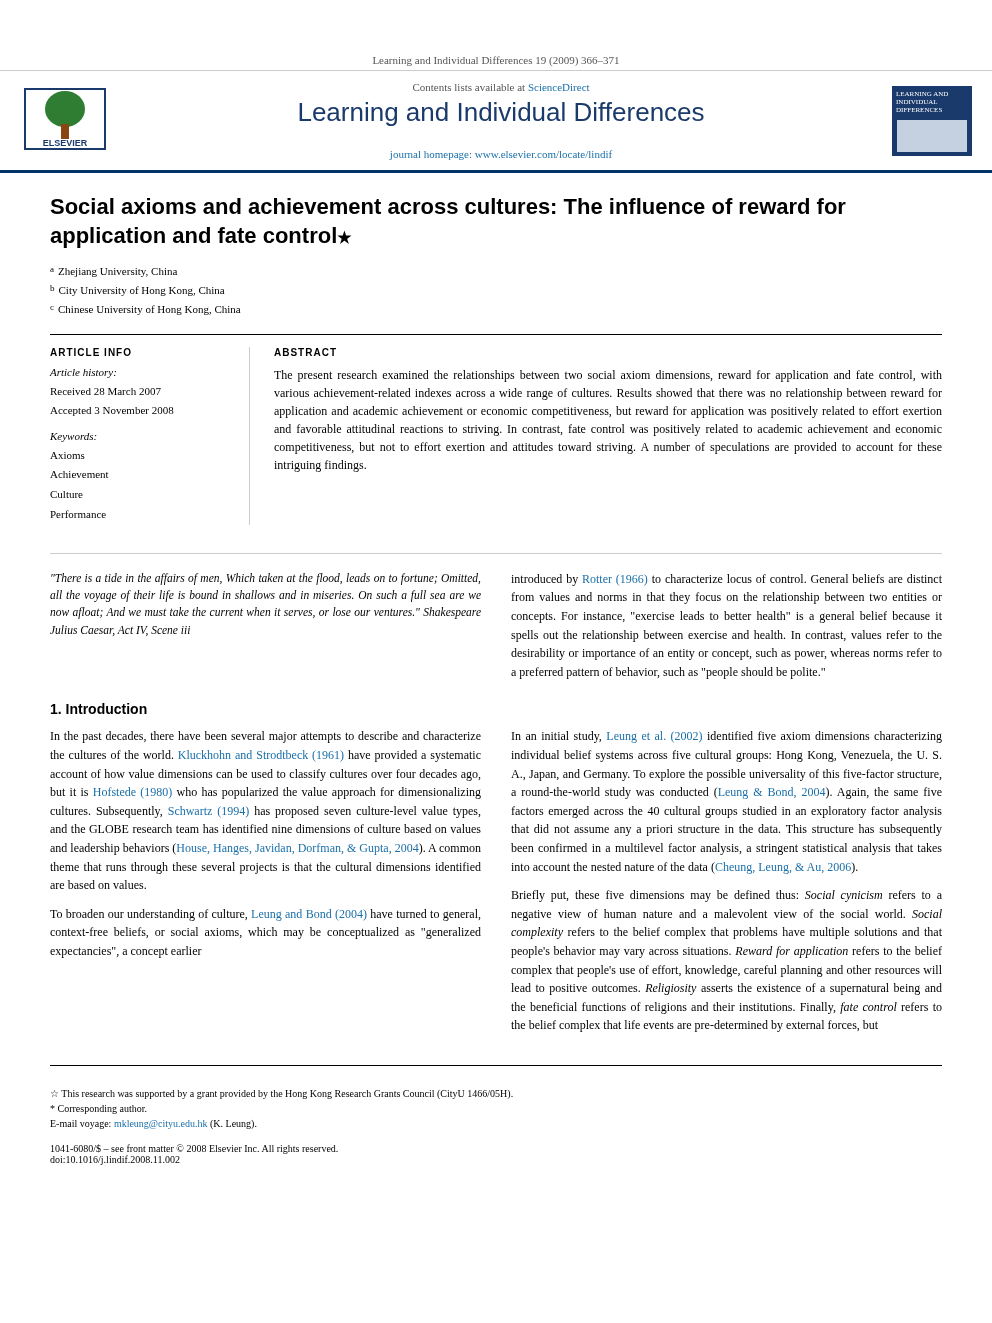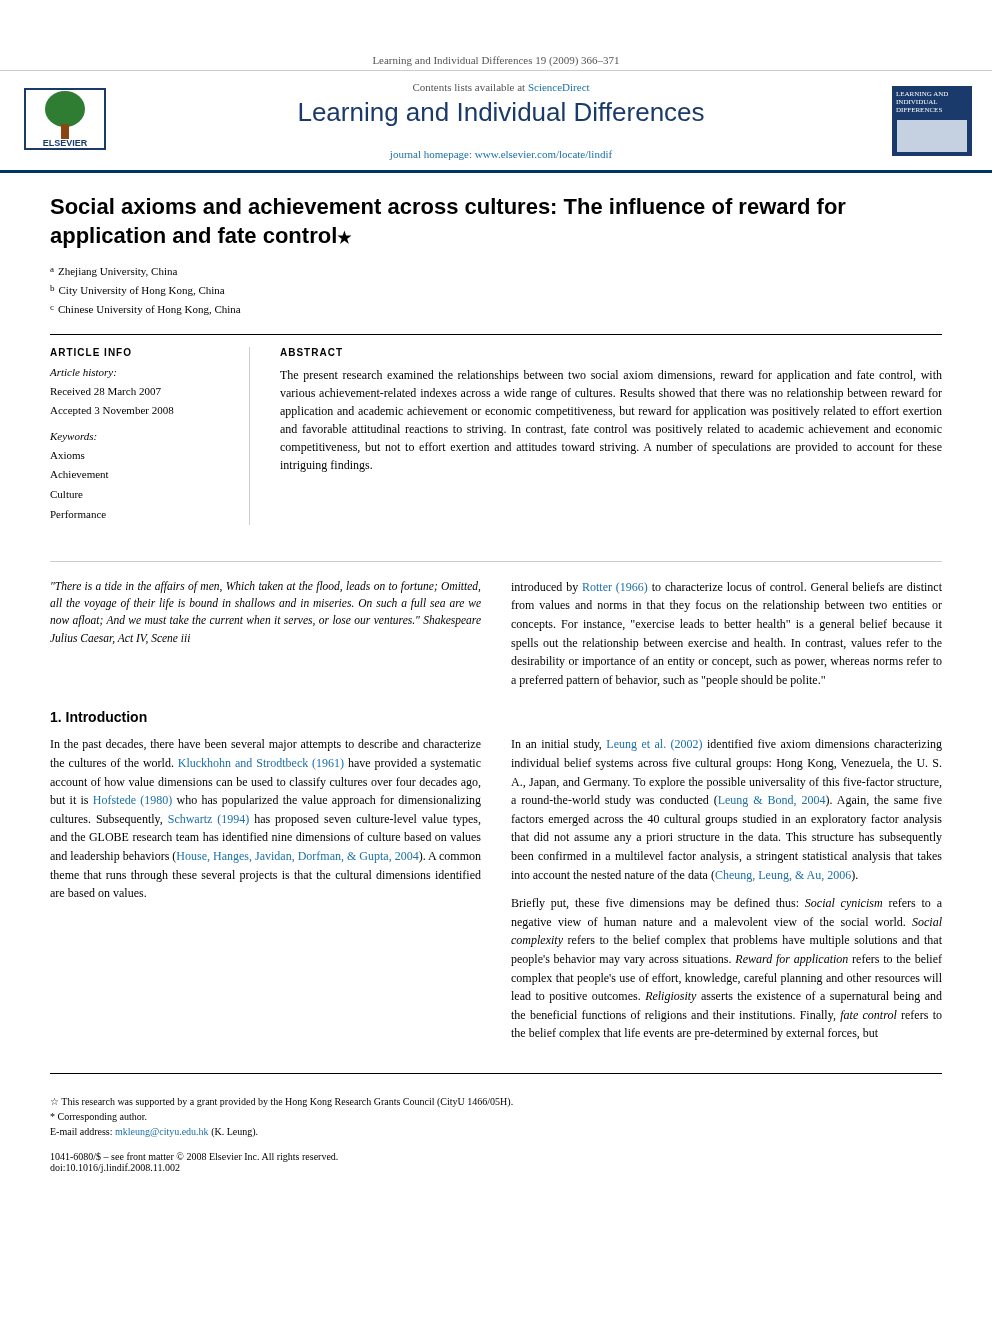--- a/index.html
+++ b/index.html
@@ -147,24 +147,24 @@
     }
 
     .aff-sup {
       font-size: 9px;
       vertical-align: super;
       flex-shrink: 0;
     }
 
     .two-col {
       display: flex;
-      gap: 30px;
+      gap: 24px;
       border-top: 1px solid #000;
       padding-top: 12px;
-      margin-bottom: 36px;
+      margin-bottom: 28px;
     }
 
     .article-info {
       width: 200px;
       flex-shrink: 0;
       border-right: 1px solid #ccc;
       padding-right: 20px;
     }
 
     .article-info-label {
@@ -398,39 +398,42 @@
     </div>
   </div>
 
   <div class="section-heading">1. Introduction</div>
 
   <div class="two-col-body">
     <div class="body-col">
       <p class="body-text">
         In the past decades, there have been several major attempts to describe and characterize the cultures of the world. <span class="ref-link">Kluckhohn and Strodtbeck (1961)</span> have provided a systematic account of how value dimensions can be used to classify cultures over four decades ago, but it is <span class="ref-link">Hofstede (1980)</span> who has popularized the value approach for dimensionalizing cultures. Subsequently, <span class="ref-link">Schwartz (1994)</span> has proposed seven culture-level value types, and the GLOBE research team has identified nine dimensions of culture based on values and leadership behaviors (<span class="ref-link">House, Hanges, Javidan, Dorfman, &amp; Gupta, 2004</span>). A common theme that runs through these several projects is that the cultural dimensions identified are based on values.
       </p>
+      <p class="body-text">
+        To broaden our understanding of culture, <span class="ref-link">Leung and Bond (2004)</span> have turned to general, context-free beliefs, or social axioms, which may be conceptualized as "generalized expectancies", a concept earlier
+      </p>
     </div>
 
     <div class="body-col">
       <p class="body-text">
         In an initial study, <span class="ref-link">Leung et al. (2002)</span> identified five axiom dimensions characterizing individual belief systems across five cultural groups: Hong Kong, Venezuela, the U. S. A., Japan, and Germany. To explore the possible universality of this five-factor structure, a round-the-world study was conducted (<span class="ref-link">Leung &amp; Bond, 2004</span>). Again, the same five factors emerged across the 40 cultural groups studied in an exploratory factor analysis that did not assume any a priori structure in the data. This structure has subsequently been confirmed in a multilevel factor analysis, a stringent statistical analysis that takes into account the nested nature of the data (<span class="ref-link">Cheung, Leung, &amp; Au, 2006</span>).
       </p>
       <p class="body-text">
         Briefly put, these five dimensions may be defined thus: <em>Social cynicism</em> refers to a negative view of human nature and a malevolent view of the social world. <em>Social complexity</em> refers to the belief complex that problems have multiple solutions and that people's behavior may vary across situations. <em>Reward for application</em> refers to the belief complex that people's use of effort, knowledge, careful planning and other resources will lead to positive outcomes. <em>Religiosity</em> asserts the existence of a supernatural being and the beneficial functions of religions and their institutions. Finally, <em>fate control</em> refers to the belief complex that life events are pre-determined by external forces, but
       </p>
     </div>
   </div>
 
   <div class="footnote-section">
     <div class="footnote-text">
       ☆ <span>This research was supported by a grant provided by the Hong Kong Research Grants Council (CityU 1466/05H).</span>
     </div>
     <div class="footnote-text">* Corresponding author.</div>
     <div class="footnote-text">
-      <span>E-mail address:</span>
+      <span>E-mail voyage:</span>
       <span class="footnote-link">mkleung@cityu.edu.hk</span>
       <span>(K. Leung).</span>
     </div>
   </div>
 
   <div class="journal-footer">
     <div>1041-6080/$ – see front matter © 2008 Elsevier Inc. All rights reserved.</div>
     <div>doi:10.1016/j.lindif.2008.11.002</div>
   </div>
 

